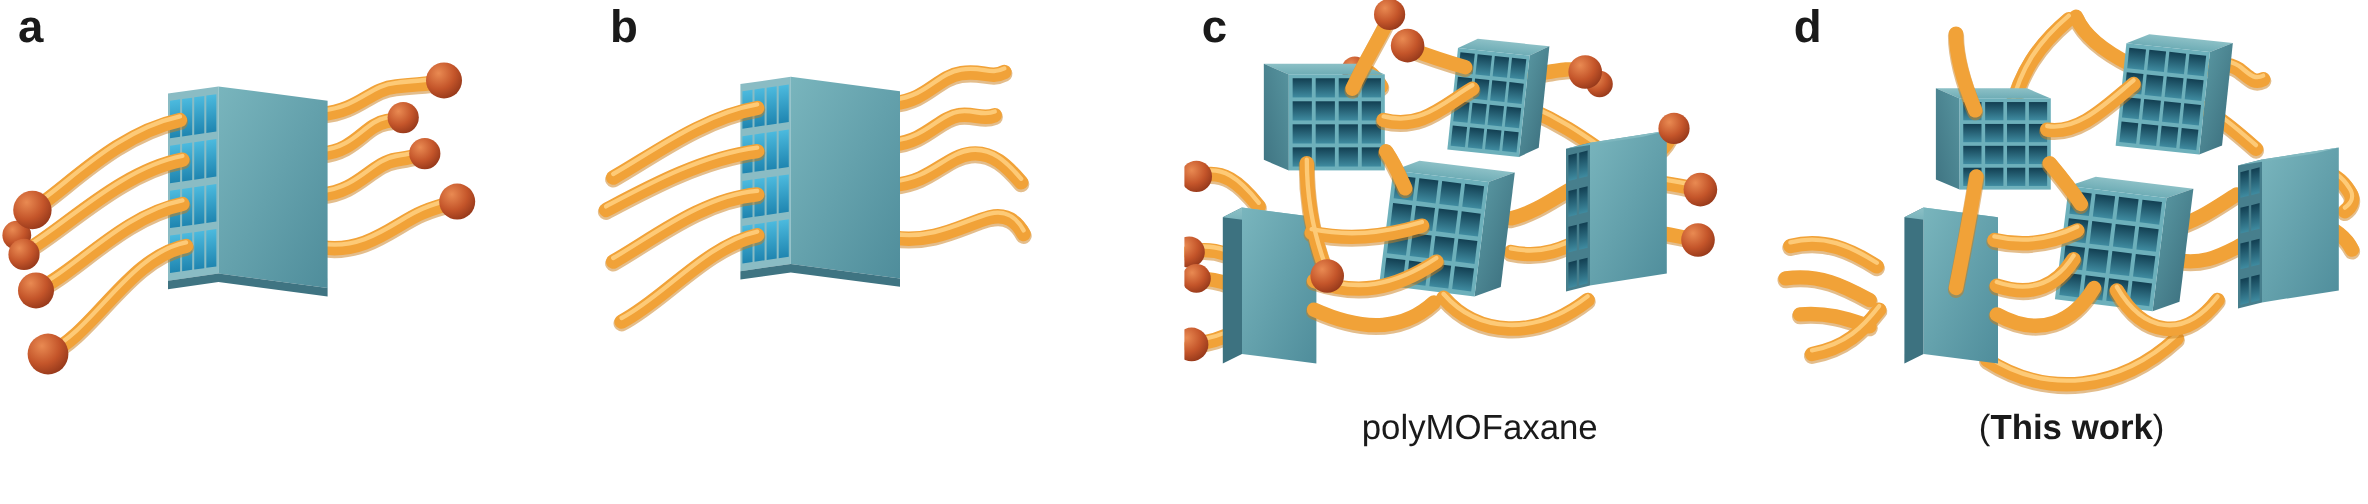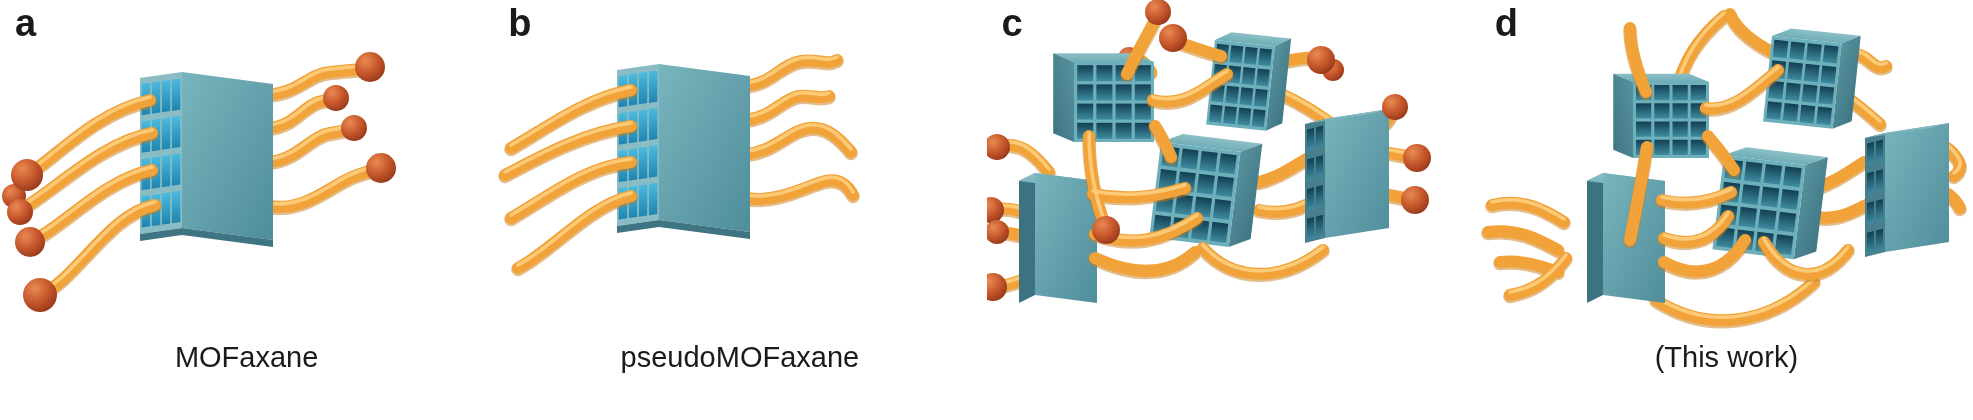--- a/index.html
+++ b/index.html
@@ -12,21 +12,21 @@
   .panel{position:relative;flex:1 1 0;height:420px;}
   .letter{
     position:absolute;top:4px;left:15px;
     font-size:38px;font-weight:700;color:var(--text,#151515);line-height:1;
   }
   .art{position:absolute;top:0;left:0;}
   .caption{
     position:absolute;top:340px;left:0;width:100%;
     text-align:center;font-size:29px;color:var(--text,#1a1a1a);line-height:35px;
   }
-  .caption .line2 b{font-weight:400;}
+  .caption .line2 b{font-weight:700;}
   
   .sh{fill:none;stroke:var(--chain-shadow,#c97e1b);stroke-width:13.5px;stroke-linecap:round;opacity:.5;transform:translate(0,1.5px);}
   .t {fill:none;stroke:var(--chain-orange,#f1a238);stroke-width:12px;stroke-linecap:round;}
   .hl{fill:none;stroke:var(--chain-highlight,#ffcf7e);stroke-width:3.6px;stroke-linecap:round;opacity:.9;transform:translate(0,-3px);}
 </style>
 </head>
 <body>
 
 <svg width="0" height="0" style="position:absolute" aria-hidden="true">
   <defs>
@@ -191,21 +191,20 @@
         <circle cx="20" cy="212" r="13"></circle>
         <circle cx="30" cy="242" r="15"></circle>
         <circle cx="40" cy="295" r="17"></circle>
         <circle cx="370" cy="67" r="15"></circle>
         <circle cx="336" cy="98" r="13"></circle>
         <circle cx="354" cy="128" r="13"></circle>
         <circle cx="381" cy="168" r="15"></circle>
       </g>
     </svg>
     <div class="letter">a</div>
-    <div class="caption">MOFaxane</div>
   </div>
 
   <div class="panel">
     <svg class="art" width="493" height="335" viewBox="0 0 493 335">
       <defs>
         <path id="b1R" d="M252,86 C280,83 288,64 308,61 C326,58 332,66 344,60"></path>
         <path id="b2R" d="M252,120 C278,118 290,98 306,96 C318,94 326,100 336,96"></path>
         <path id="b3R" d="M252,154 C282,152 296,130 316,128 C334,126 346,138 358,152"></path>
         <path id="b4R" d="M252,198 C286,203 312,186 332,181 C346,178 354,184 360,195"></path>
         <path id="b1L" d="M18,148 C50,130 92,98 138,90"></path>
@@ -249,21 +248,20 @@
           </g>
         <g class="hl">
             <use href="#b1L"></use>
             <use href="#b2L"></use>
             <use href="#b3L"></use>
             <use href="#b4L"></use>
           </g>
       </g>
     </svg>
     <div class="letter">b</div>
-    <div class="caption">pseudoMOFaxane</div>
   </div>
 
   <div class="panel">
     <svg class="art" width="493" height="335" viewBox="0 0 493 335">
       <defs>
         <path id="c1" d="M10,147 C32,140 46,152 62,172"></path>
         <path id="c2" d="M4,210 C28,204 46,216 66,228"></path>
         <path id="c3" d="M10,232 C32,232 46,240 62,250"></path>
         <path id="c4" d="M6,287 C36,284 52,272 68,254"></path>
         <path id="c5" d="M292,62 C314,58 324,56 332,60"></path>
@@ -368,20 +366,21 @@
         <circle cx="6" cy="287" r="14"></circle>
         <circle cx="119" cy="230" r="14"></circle>
         <circle cx="346" cy="70" r="11"></circle>
         <circle cx="334" cy="60" r="14"></circle>
         <circle cx="408" cy="107" r="13"></circle>
         <circle cx="430" cy="158" r="14"></circle>
         <circle cx="428" cy="200" r="14"></circle>
       </g>
     </svg>
     <div class="letter">c</div>
+    <div class="caption">polyMOFaxane</div>
   </div>
 
   <div class="panel">
     <svg class="art" width="493" height="335" viewBox="0 0 493 335">
       <defs>
         <path id="d1" d="M12,205 C40,198 62,208 84,222"></path>
         <path id="d2" d="M8,232 C36,228 56,238 78,250"></path>
         <path id="d3" d="M20,262 C44,260 60,266 78,272"></path>
         <path id="d4" d="M30,295 C58,290 72,276 86,258"></path>
         <path id="d5" d="M196,92 C204,60 218,38 244,16"></path>

